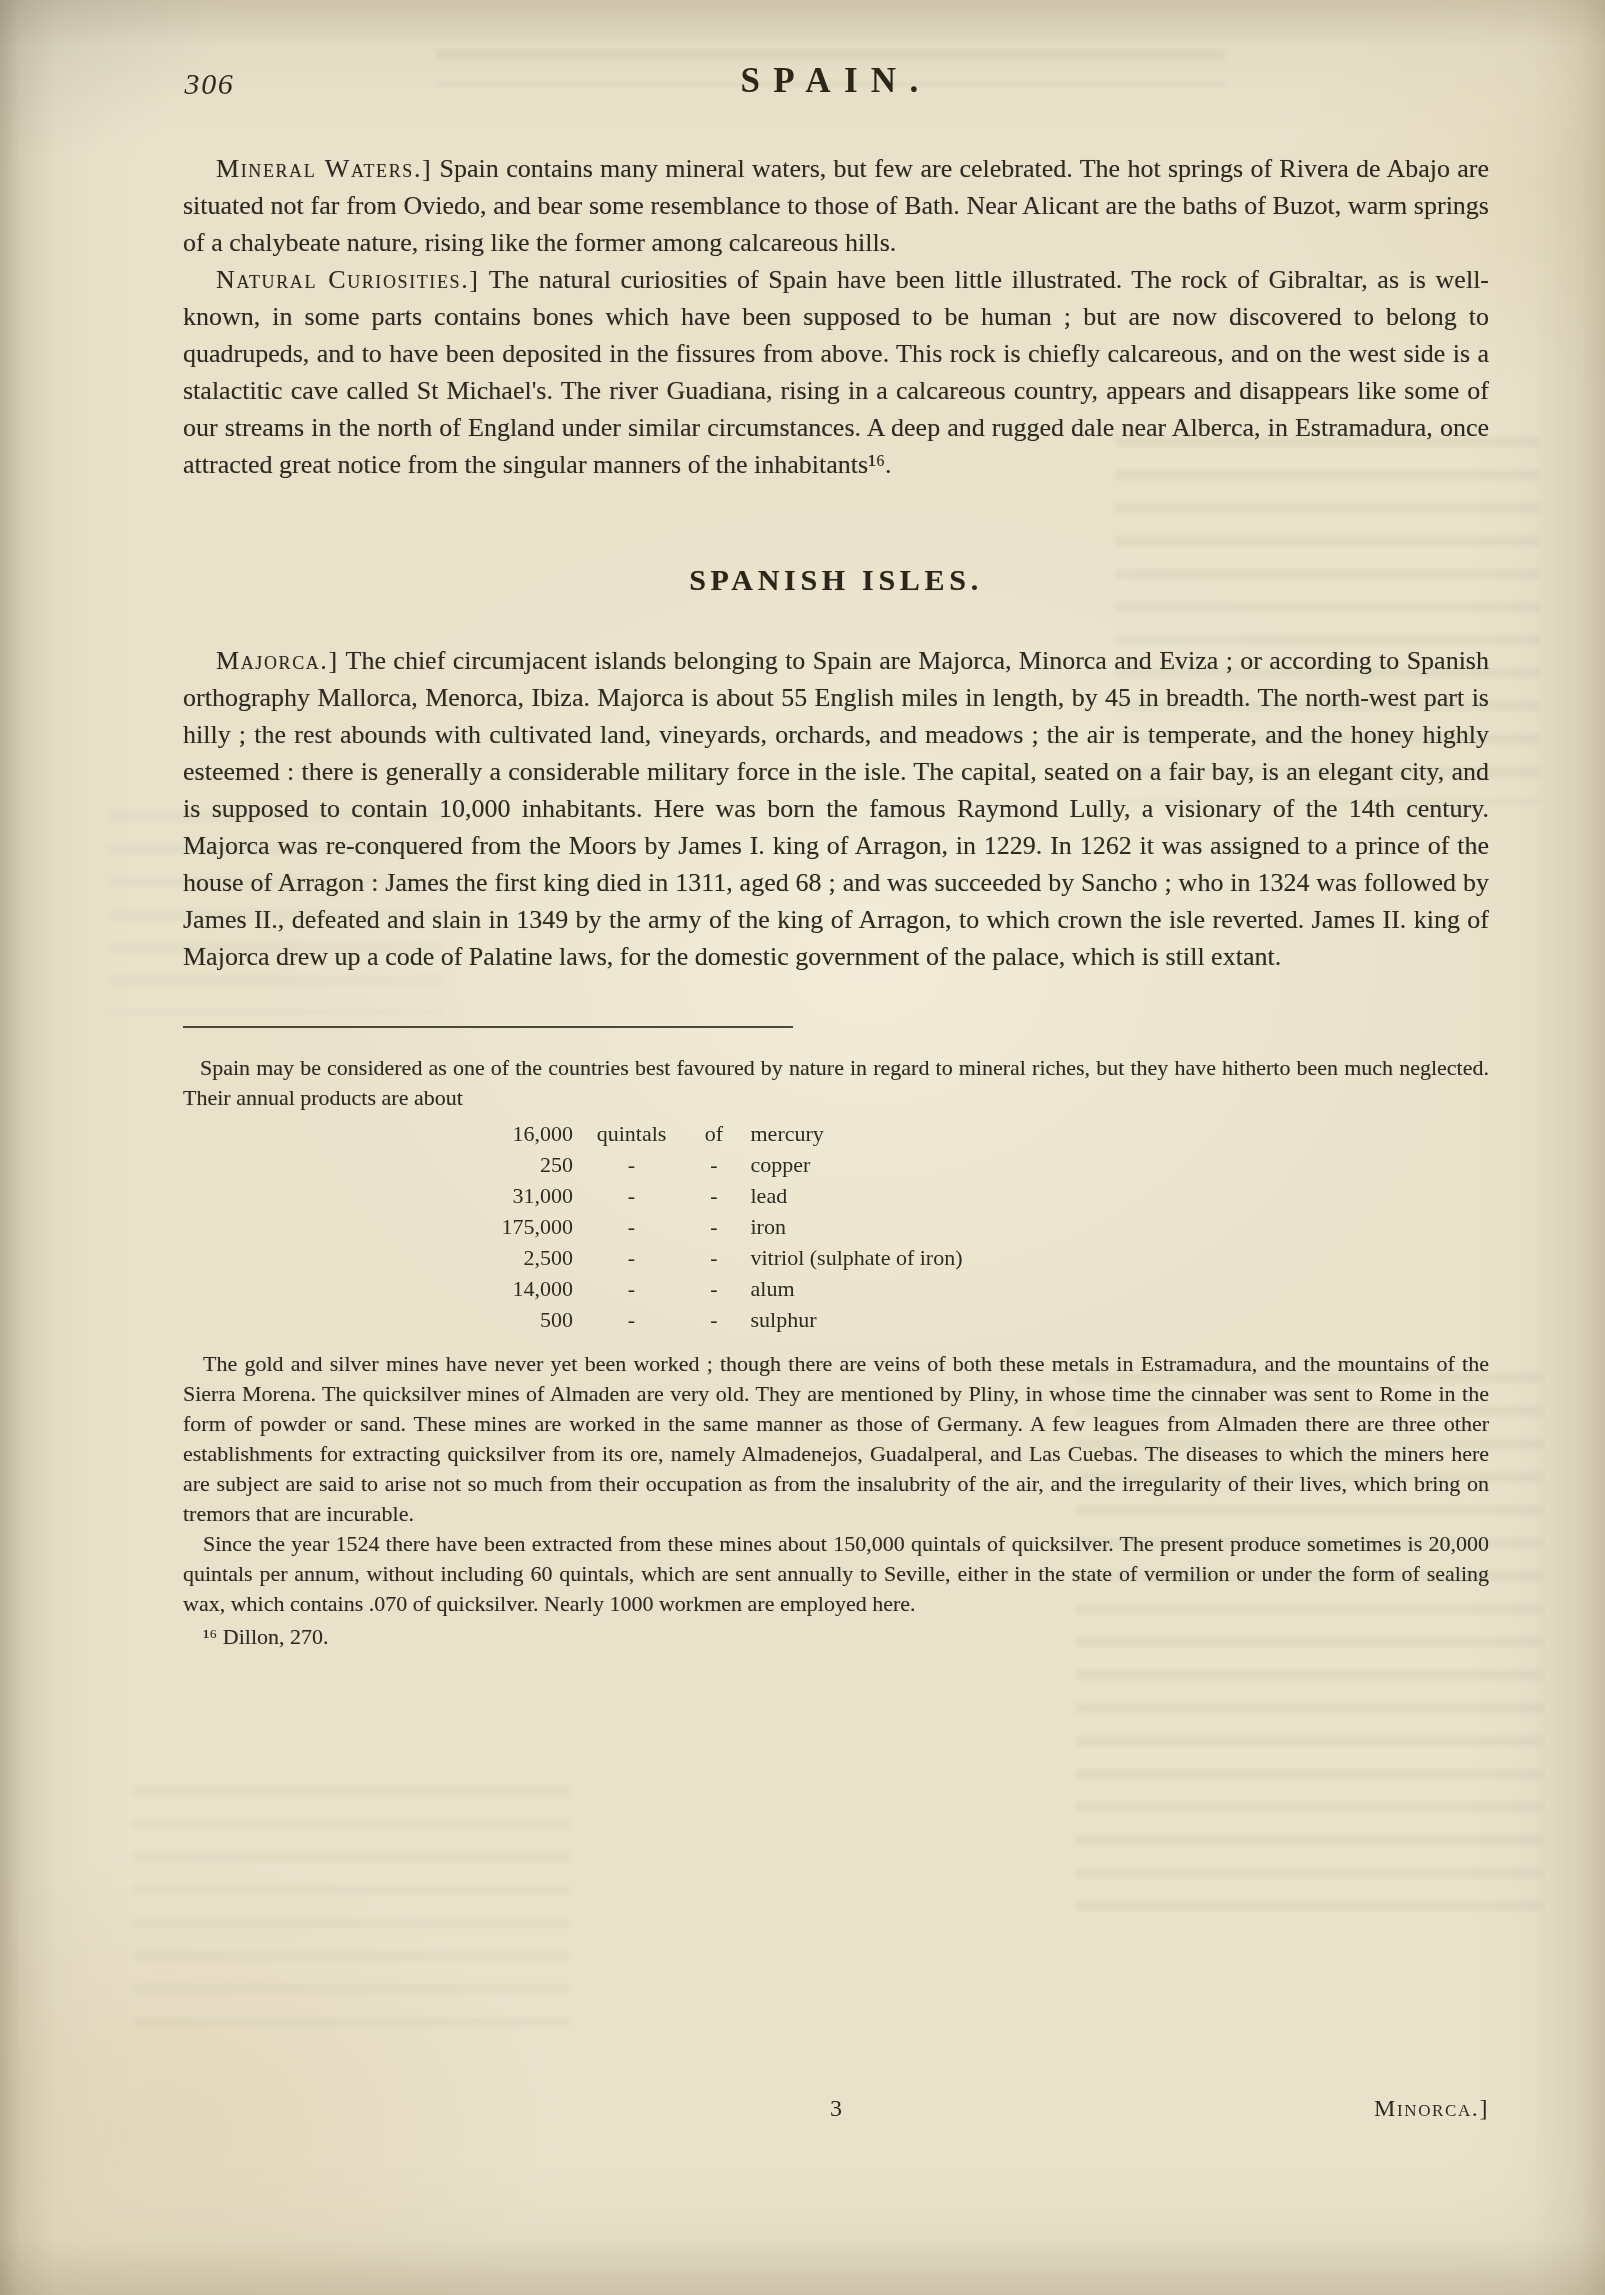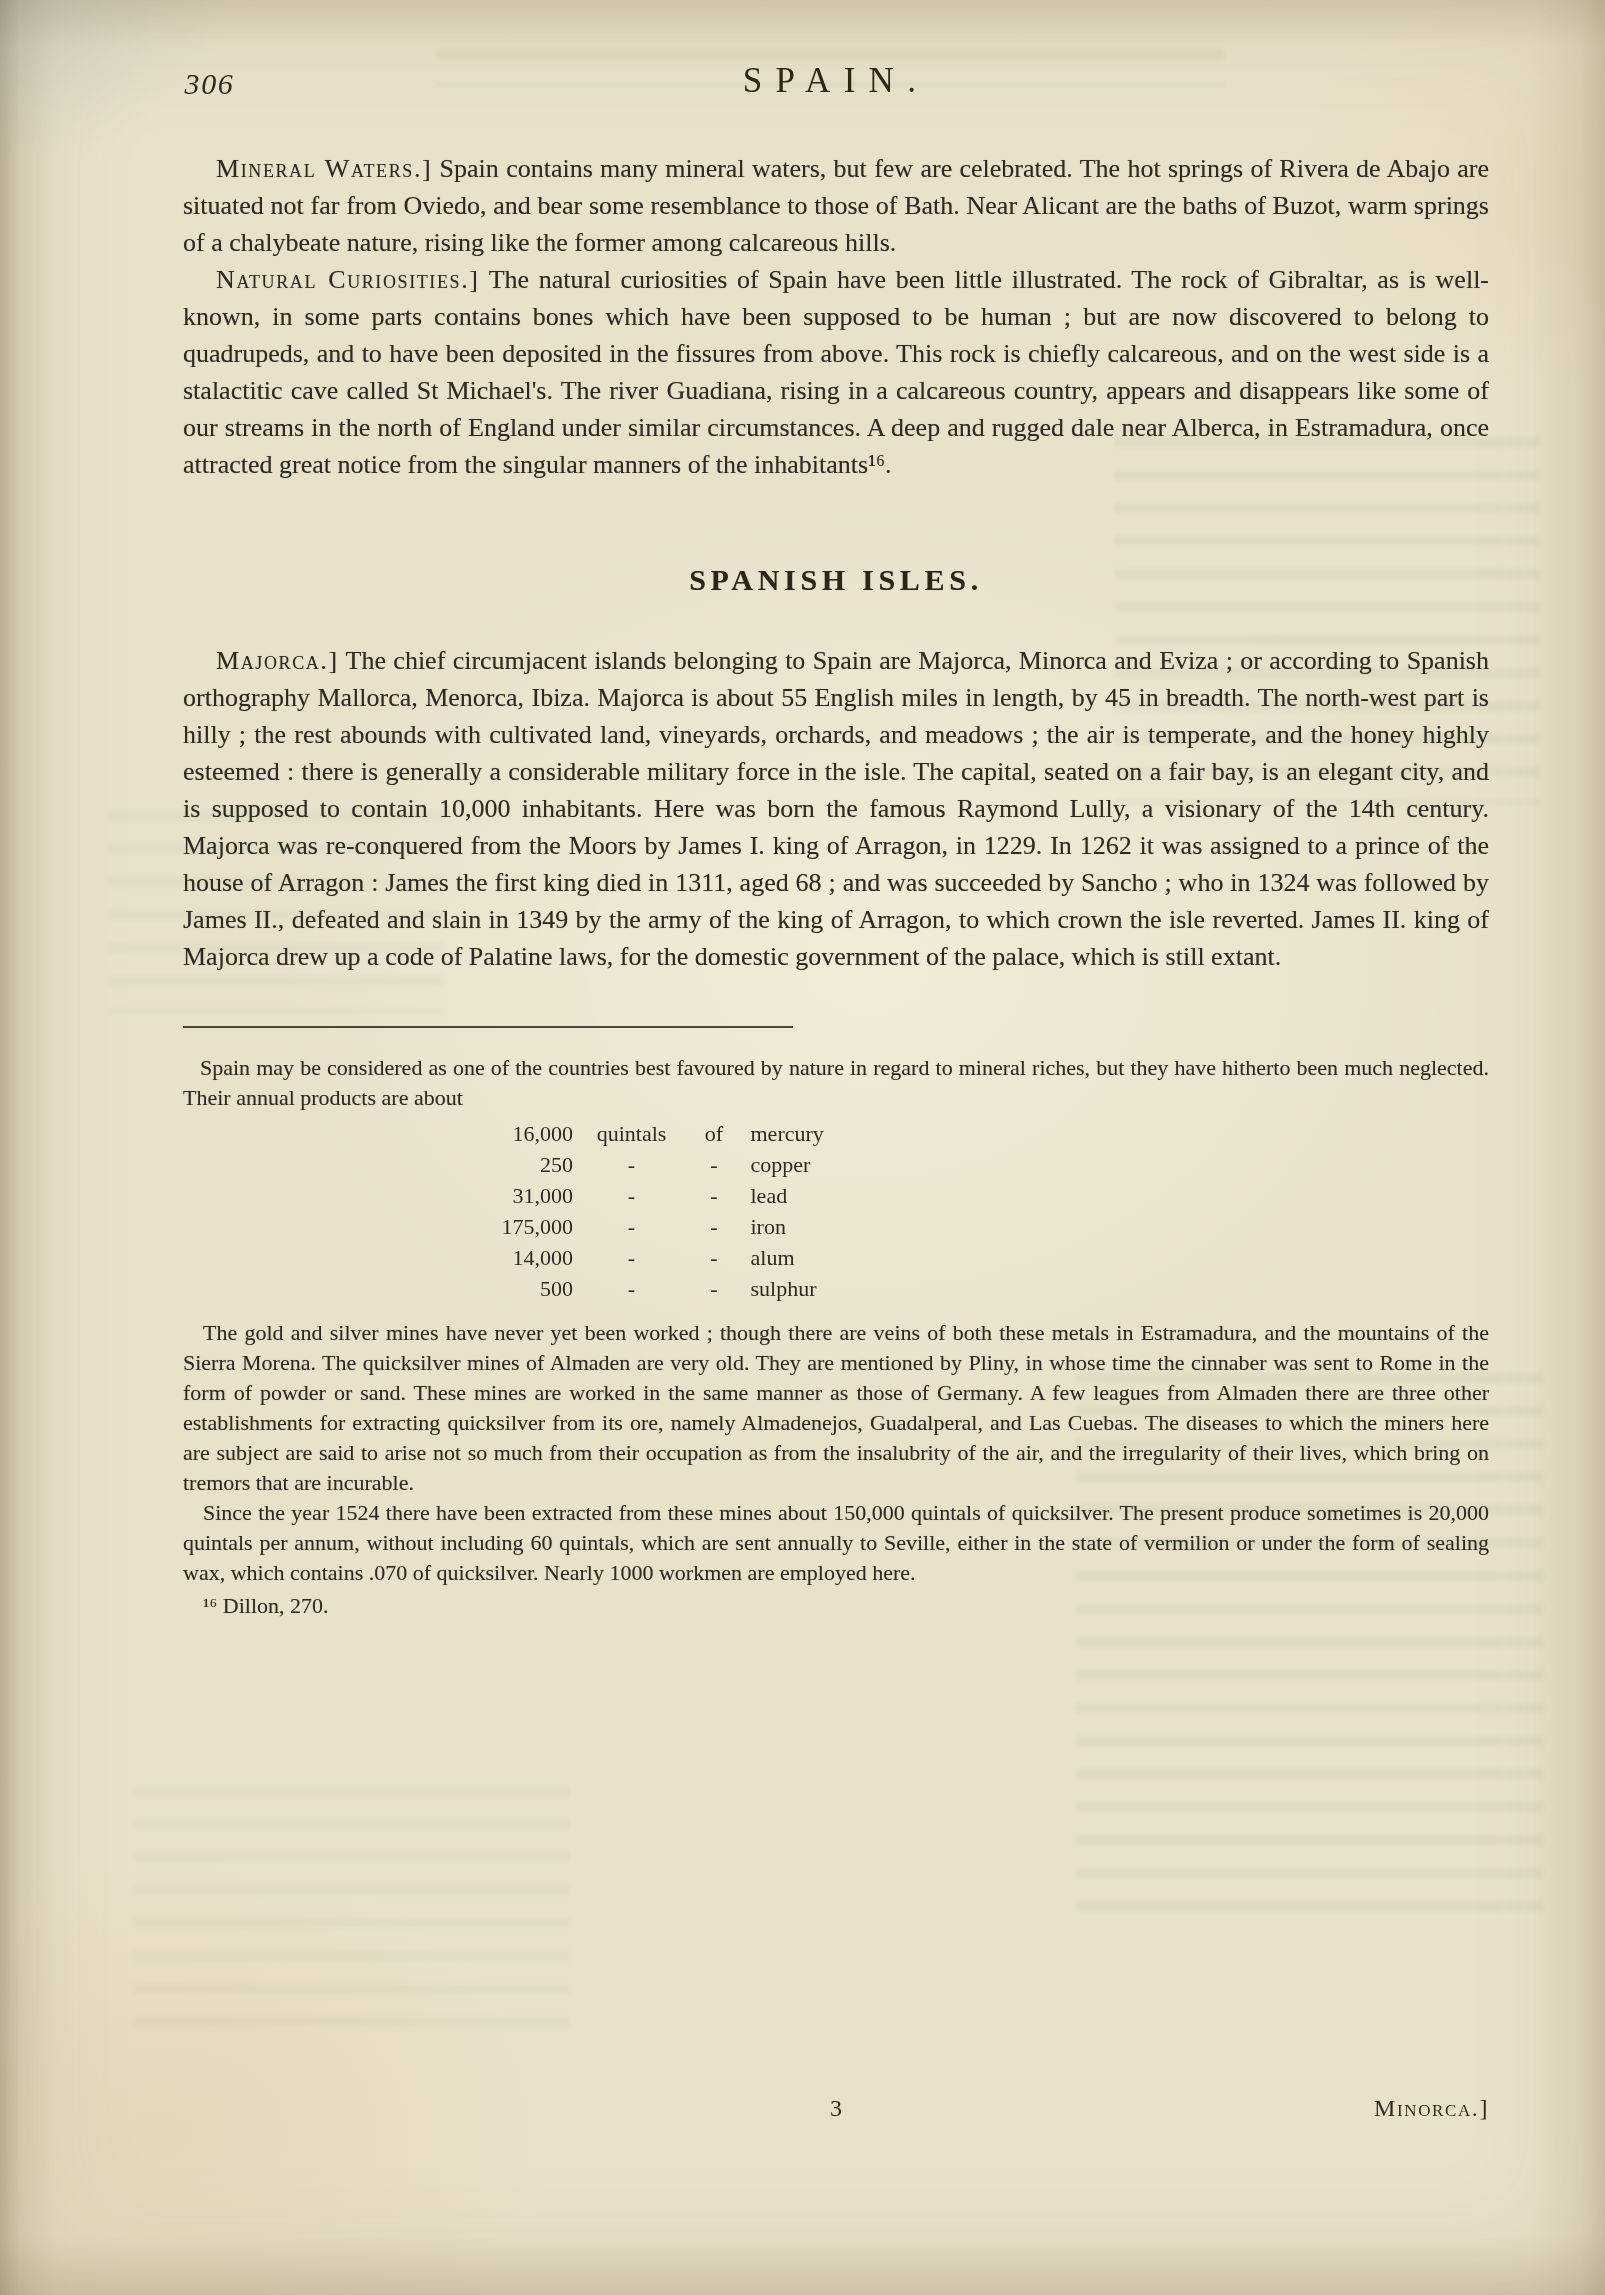--- a/index.html
+++ b/index.html
@@ -35,21 +35,21 @@
   .bleed-3{left:1076px;top:1373px;width:468px;height:546px;opacity:.10;}
   .bleed-4{left:133px;top:1786px;width:437px;height:257px;opacity:.08;}
   .bleed-5{left:109px;top:811px;width:335px;height:203px;opacity:.07;}
 
   .content{position:absolute;left:183px;top:61px;width:1306px;}
 
   .page-header{position:relative;height:48px;margin-bottom:41px;}
   .pagenum{position:absolute;left:1.6px;top:6.2px;font-size:30px;letter-spacing:1.6px;font-style:italic;}
   .running-title{
     display:block;text-align:center;
-    font-size:35px;font-weight:400;letter-spacing:13.3px;
+    font-size:35px;font-weight:700;letter-spacing:13.3px;
     color:#2b2619;
   }
 
   .body-para{
     margin:0;font-size:26px;line-height:37px;
     text-align:justify;text-indent:33px;
     text-shadow:0 0 0.8px rgba(50,45,35,.35);
   }
   .smallcaps{font-variant:small-caps;letter-spacing:1.6px;}
 
@@ -131,20 +131,26 @@
             <td class="c3">-</td>
             <td class="mineral">lead</td>
           </tr>
           <tr>
             <td class="qty">175,000</td>
             <td class="c2">-</td>
             <td class="c3">-</td>
             <td class="mineral">iron</td>
           </tr>
           <tr>
+            <td class="qty">2,500</td>
+            <td class="c2">-</td>
+            <td class="c3">-</td>
+            <td class="mineral">vitriol (sulphate of iron)</td>
+          </tr>
+          <tr>
             <td class="qty">14,000</td>
             <td class="c2">-</td>
             <td class="c3">-</td>
             <td class="mineral">alum</td>
           </tr>
           <tr>
             <td class="qty">500</td>
             <td class="c2">-</td>
             <td class="c3">-</td>
             <td class="mineral">sulphur</td>

